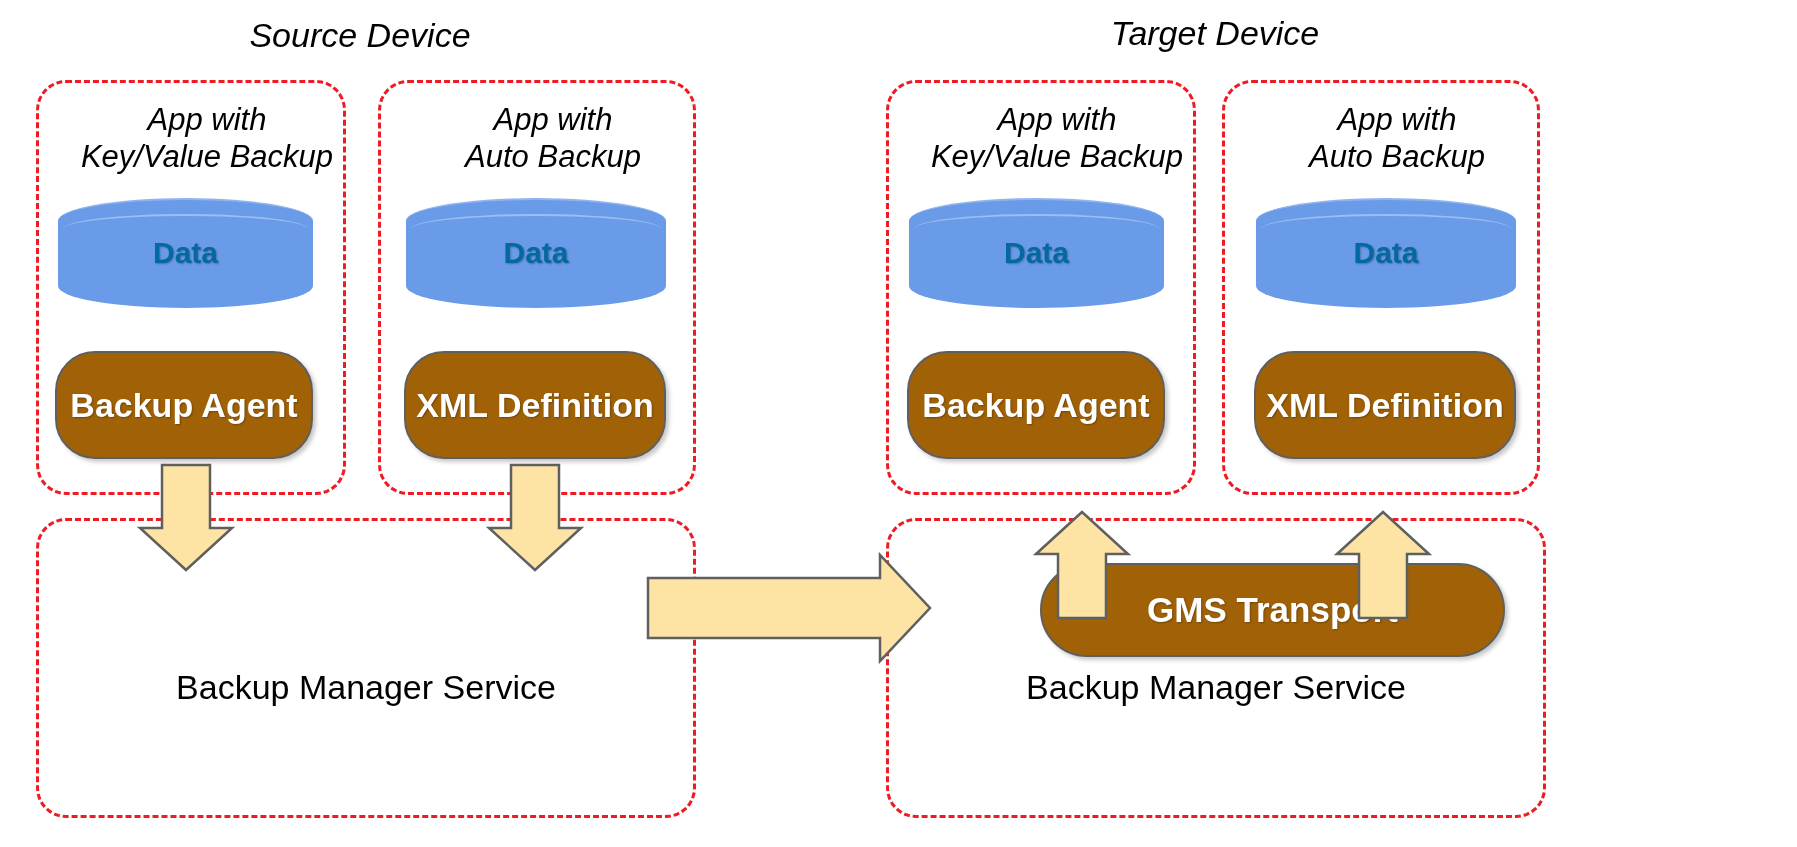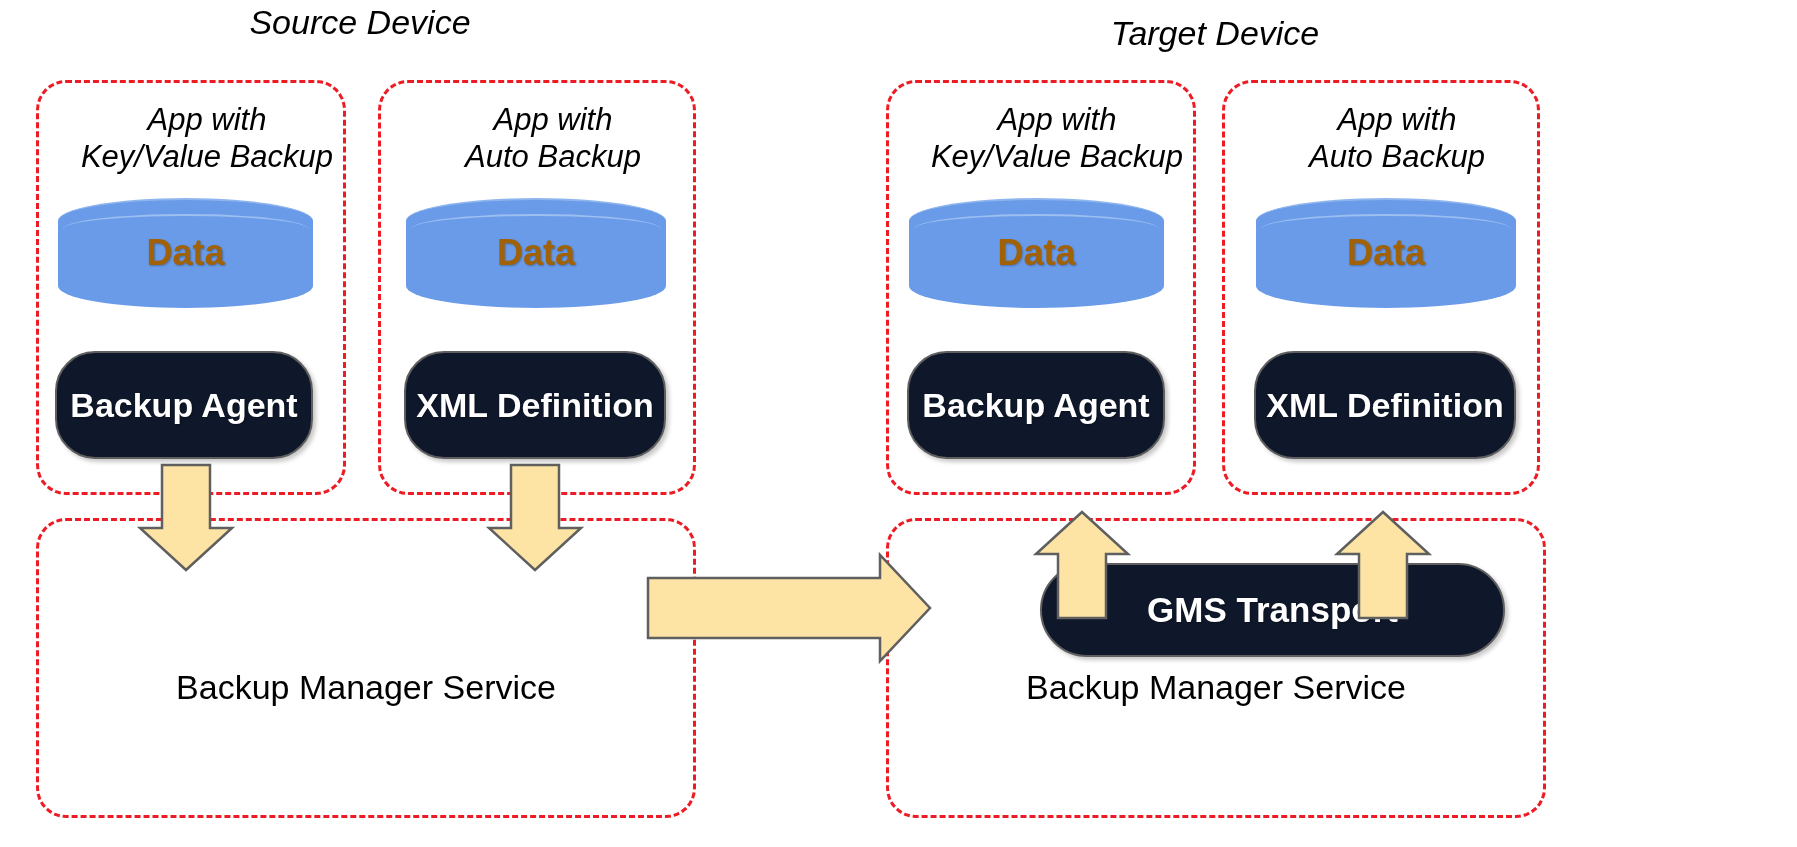--- a/index.html
+++ b/index.html
@@ -94,31 +94,31 @@
   }
   .cyl-text {
     position: absolute;
     left: 0;
     top: 0;
     width: 100%;
     height: 100%;
     display: flex;
     align-items: center;
     justify-content: center;
-    color: #a16207;
+    color: #0369a1;
     font-weight: bold;
-    font-size: 36px;
+    font-size: 30px;
     text-shadow: 1px 1px 2px rgba(0,0,0,0.28);
     z-index: 3;
   }
 
   
   .pill {
     position: absolute;
-    background: #0f172a;
+    background: #a16207;
     border: 2px solid #5F5F5F;
     box-sizing: border-box;
     display: flex;
     align-items: center;
     justify-content: center;
     color: #ffffff;
     font-weight: bold;
     font-size: 34px;
     text-shadow: 1px 1px 2px rgba(0,0,0,0.30);
     box-shadow: 3px 3px 4px rgba(0,0,0,0.22);
@@ -149,21 +149,21 @@
     color: #000000;
     text-align: center;
     white-space: nowrap;
   }
 </style>
 </head>
 <body>
 
 <div id="stage">
 
-  <div class="device-title" style="left:165px; top:3px; width:390px;">Source Device</div>
+  <div class="device-title" style="left:165px; top:16px; width:390px;">Source Device</div>
 
   <div class="device-title" style="left:1020px; top:14px; width:390px;">Target Device</div>
 
   <div class="dashed-box" style="left:36px; top:80px; width:310px; height:415px;">
     <div class="app-label" style="top:18px;">App with
 Key/Value Backup</div>
   </div>
 
   <div class="cylinder" style="left:58px; top:198px; width:255px; height:110px;">
     <div class="cyl-bottom"></div>

